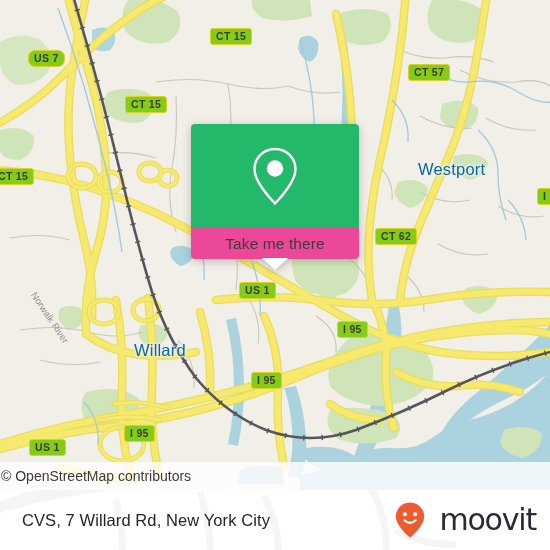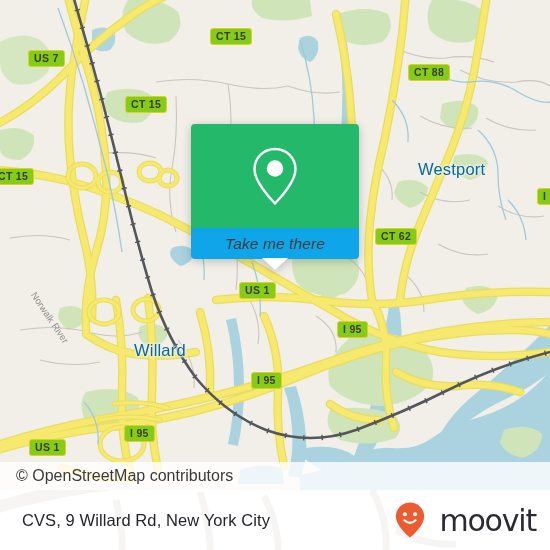--- a/index.html
+++ b/index.html
@@ -52,45 +52,44 @@
     font-family: "Liberation Sans", sans-serif;
   }
 
   
   #attribution {
     position: absolute; left: 0; top: 462px; width: 550px; height: 28px;
     background: rgba(255,255,255,.80);
     display: flex; align-items: center;
   }
   #attribution span {
-    font-size: 16px; color: #3a3a3a; padding-left: 16px;
+    font-size: 14px; color: #3a3a3a; padding-left: 1px;
     font-family: "Liberation Sans", sans-serif;
   }
 
   
   #popup-card {
     position: absolute; left: 191px; top: 124px;
     width: 168px; height: 135px;
     border-radius: 4px;
     overflow: visible;
     filter: drop-shadow(0 2px 5px rgba(0,0,0,.22));
   }
   #popup-green {
     width: 168px; height: 104px;
     background: #23b86a;
     border-radius: 4px 4px 0 0;
     display: flex; align-items: center; justify-content: center;
   }
   #popup-white {
     width: 168px; height: 31px;
-    background: #0ea5e9;
+    background: #ec4899;
     border-radius: 0 0 4px 4px;
     display: flex; align-items: center; justify-content: center;
     position: relative;
-    font-style: italic;
   }
   #popup-label {
     font-size: 15.5px; color: #3b3b3b; letter-spacing: .1px;
     font-family: "Liberation Sans", sans-serif;
   }
   #popup-tail {
     position: absolute; left: 50%; bottom: -11px;
     margin-left: -13px;
     width: 0; height: 0;
     border-left: 13px solid transparent;
@@ -106,21 +105,21 @@
   #footer-ghost { position: absolute; left: 0; top: -490px; opacity: .30; }
   #footer-inner {
     position: relative; width: 100%; height: 100%;
     display: flex; align-items: center; justify-content: space-between;
     padding: 0 14px 0 22px;
   }
   #footer-address {
     font-size: 16.5px; color: #24242a; letter-spacing: .1px;
     font-family: "Liberation Sans", sans-serif;
   }
-  #brand { display: flex; align-items: center; gap: 14px; }
+  #brand { display: flex; align-items: flex-start; gap: 14px; }
   #brand-word {
     font-size: 30px; color: #2b2b33; letter-spacing: -1.2px;
     font-weight: normal;
     font-family: "DejaVu Sans", sans-serif;
   }
 </style>
 </head>
 <body>
 
 <div id="app">
@@ -309,22 +308,22 @@
         <path d="M84,402 Q100,420 98,444"></path>
       </g>
     </svg>
 
     <div class="place-label" style="left:418px; top:160px;">Westport</div>
     <div class="place-label" style="left:134px; top:341px;">Willard</div>
 
     <div class="river-label" style="left:38px; top:290px; transform:rotate(56deg); transform-origin:left top;">Norwalk River</div>
 
     <div class="shield" style="left:210px; top:28px;">CT 15</div>
-    <div class="shield" style="left:28px; top:50px;">US 7</div>
-    <div class="shield" style="left:408px; top:64px;">CT 88</div>
+    <div class="shield" style="left:28px; top:50px;border-radius:7px;">US 7</div>
+    <div class="shield" style="left:408px; top:64px;">CT 57</div>
     <div class="shield" style="left:125px; top:96px;">CT 15</div>
     <div class="shield" style="left:-8px; top:168px;">CT 15</div>
     <div class="shield" style="left:375px; top:228px;">CT 62</div>
     <div class="shield" style="left:239px; top:282px;">US 1</div>
     <div class="shield" style="left:337px; top:321px;">I 95</div>
     <div class="shield" style="left:251px; top:372px;">I 95</div>
     <div class="shield" style="left:124px; top:425px;">I 95</div>
     <div class="shield" style="left:29px; top:439px;">US 1</div>
     <div class="shield" style="left:537px; top:188px;">I 95</div>
 
@@ -355,21 +354,21 @@
         <path d="M-6,506 Q44,490 96,480 Q156,470 214,456 Q272,442 328,422 Q384,402 440,392
                  Q500,382 550,382"></path>
         <path d="M116,500 Q124,532 122,560"></path>
         <path d="M264,496 Q280,528 278,556"></path>
         <path d="M372,490 Q388,520 386,552"></path>
         <path d="M200,492 Q212,532 210,560"></path>
         <path d="M396,530 Q424,546 456,544"></path>
       </g>
     </svg>
     <div id="footer-inner">
-      <span id="footer-address">CVS, 9 Willard Rd, New York City</span>
+      <span id="footer-address">CVS, 7 Willard Rd, New York City</span>
       <span id="brand">
         <svg width="30" height="36" viewBox="0 0 30 36">
           <path d="M15,0.5 C7.1,0.5 0.8,6.8 0.8,14.6 C0.8,22.8 10.6,32.2 15,35.5
                    C19.4,32.2 29.2,22.8 29.2,14.6 C29.2,6.8 22.9,0.5 15,0.5 Z" fill="#ec5c30"></path>
           <circle cx="9.9" cy="12.2" r="2.05" fill="#ffffff"></circle>
           <circle cx="20.1" cy="12.2" r="2.05" fill="#ffffff"></circle>
           <path d="M9.4,18.3 Q15,23.6 20.6,18.3" fill="none" stroke="#ffffff" stroke-width="2.1" stroke-linecap="round"></path>
         </svg>
         <span id="brand-word">moovit</span>
       </span>

